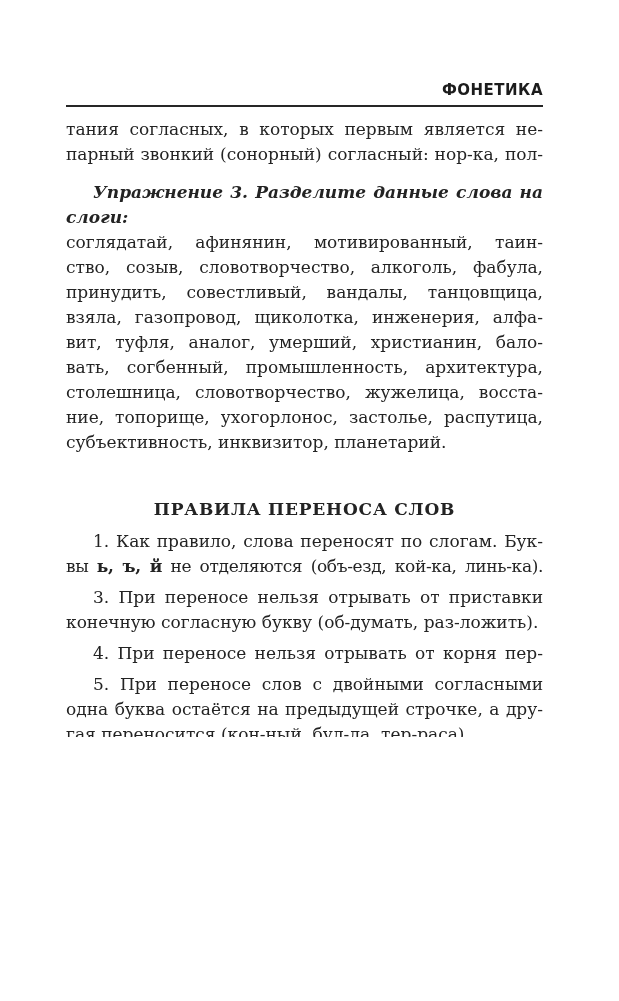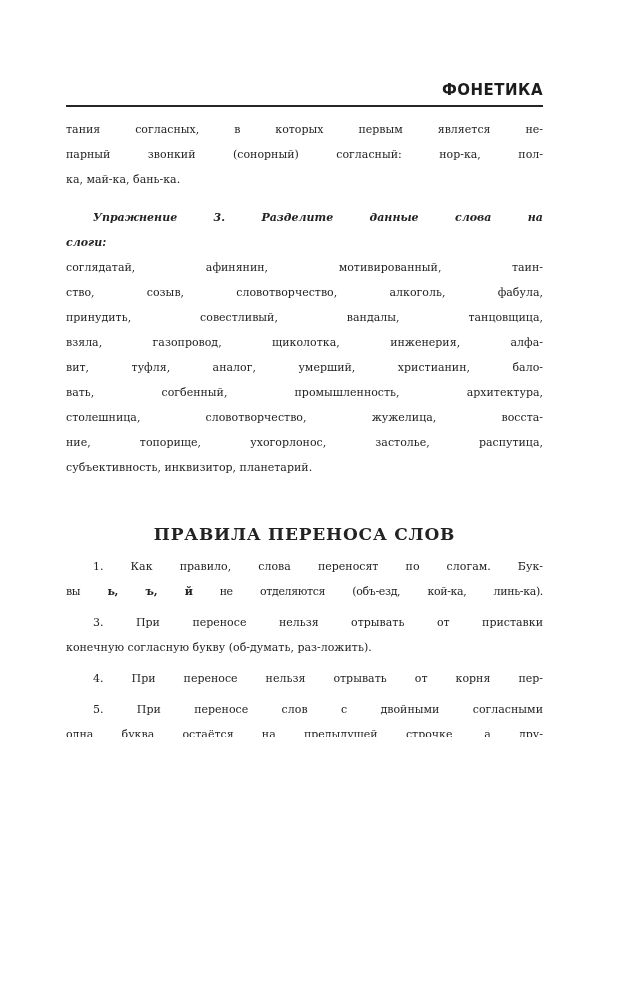--- a/index.html
+++ b/index.html
@@ -28,21 +28,21 @@
     text-align: right;
     color: #1c1c1c;
     margin-bottom: 5px;
   }
   .header-rule {
     border: none;
     border-top: 2px solid #262626;
     margin-bottom: 10px;
   }
   .line {
-    font-size: 11px;
+    font-size: 17px;
     line-height: 25px;
     text-align: justify;
     text-align-last: justify;
   }
   .line.last { text-align-last: left; }
   .indent { text-indent: 27px; }
   .tight { letter-spacing: -0.35px; word-spacing: -1.6px; }
   .exercise { margin-top: 13px; }
   .exercise .line { font-weight: bold; font-style: italic; }
   .section-title {
@@ -71,21 +71,20 @@
 
 <div class="page">
   <div class="content">
 
     <div class="running-header">ФОНЕТИКА</div>
     <hr class="header-rule">
 
     <div>
       <div class="line">тания согласных, в которых первым является не-</div>
       <div class="line">парный звонкий (сонорный) согласный: нор-ка, пол-</div>
-      <div class="line last">ка, май-ка, бань-ка.</div>
     </div>
 
     <div class="exercise">
       <div class="line indent">Упражнение 3. Разделите данные слова на</div>
       <div class="line last">слоги:</div>
     </div>
 
     <div>
       <div class="line">соглядатай, афинянин, мотивированный, таин-</div>
       <div class="line">ство, созыв, словотворчество, алкоголь, фабула,</div>

